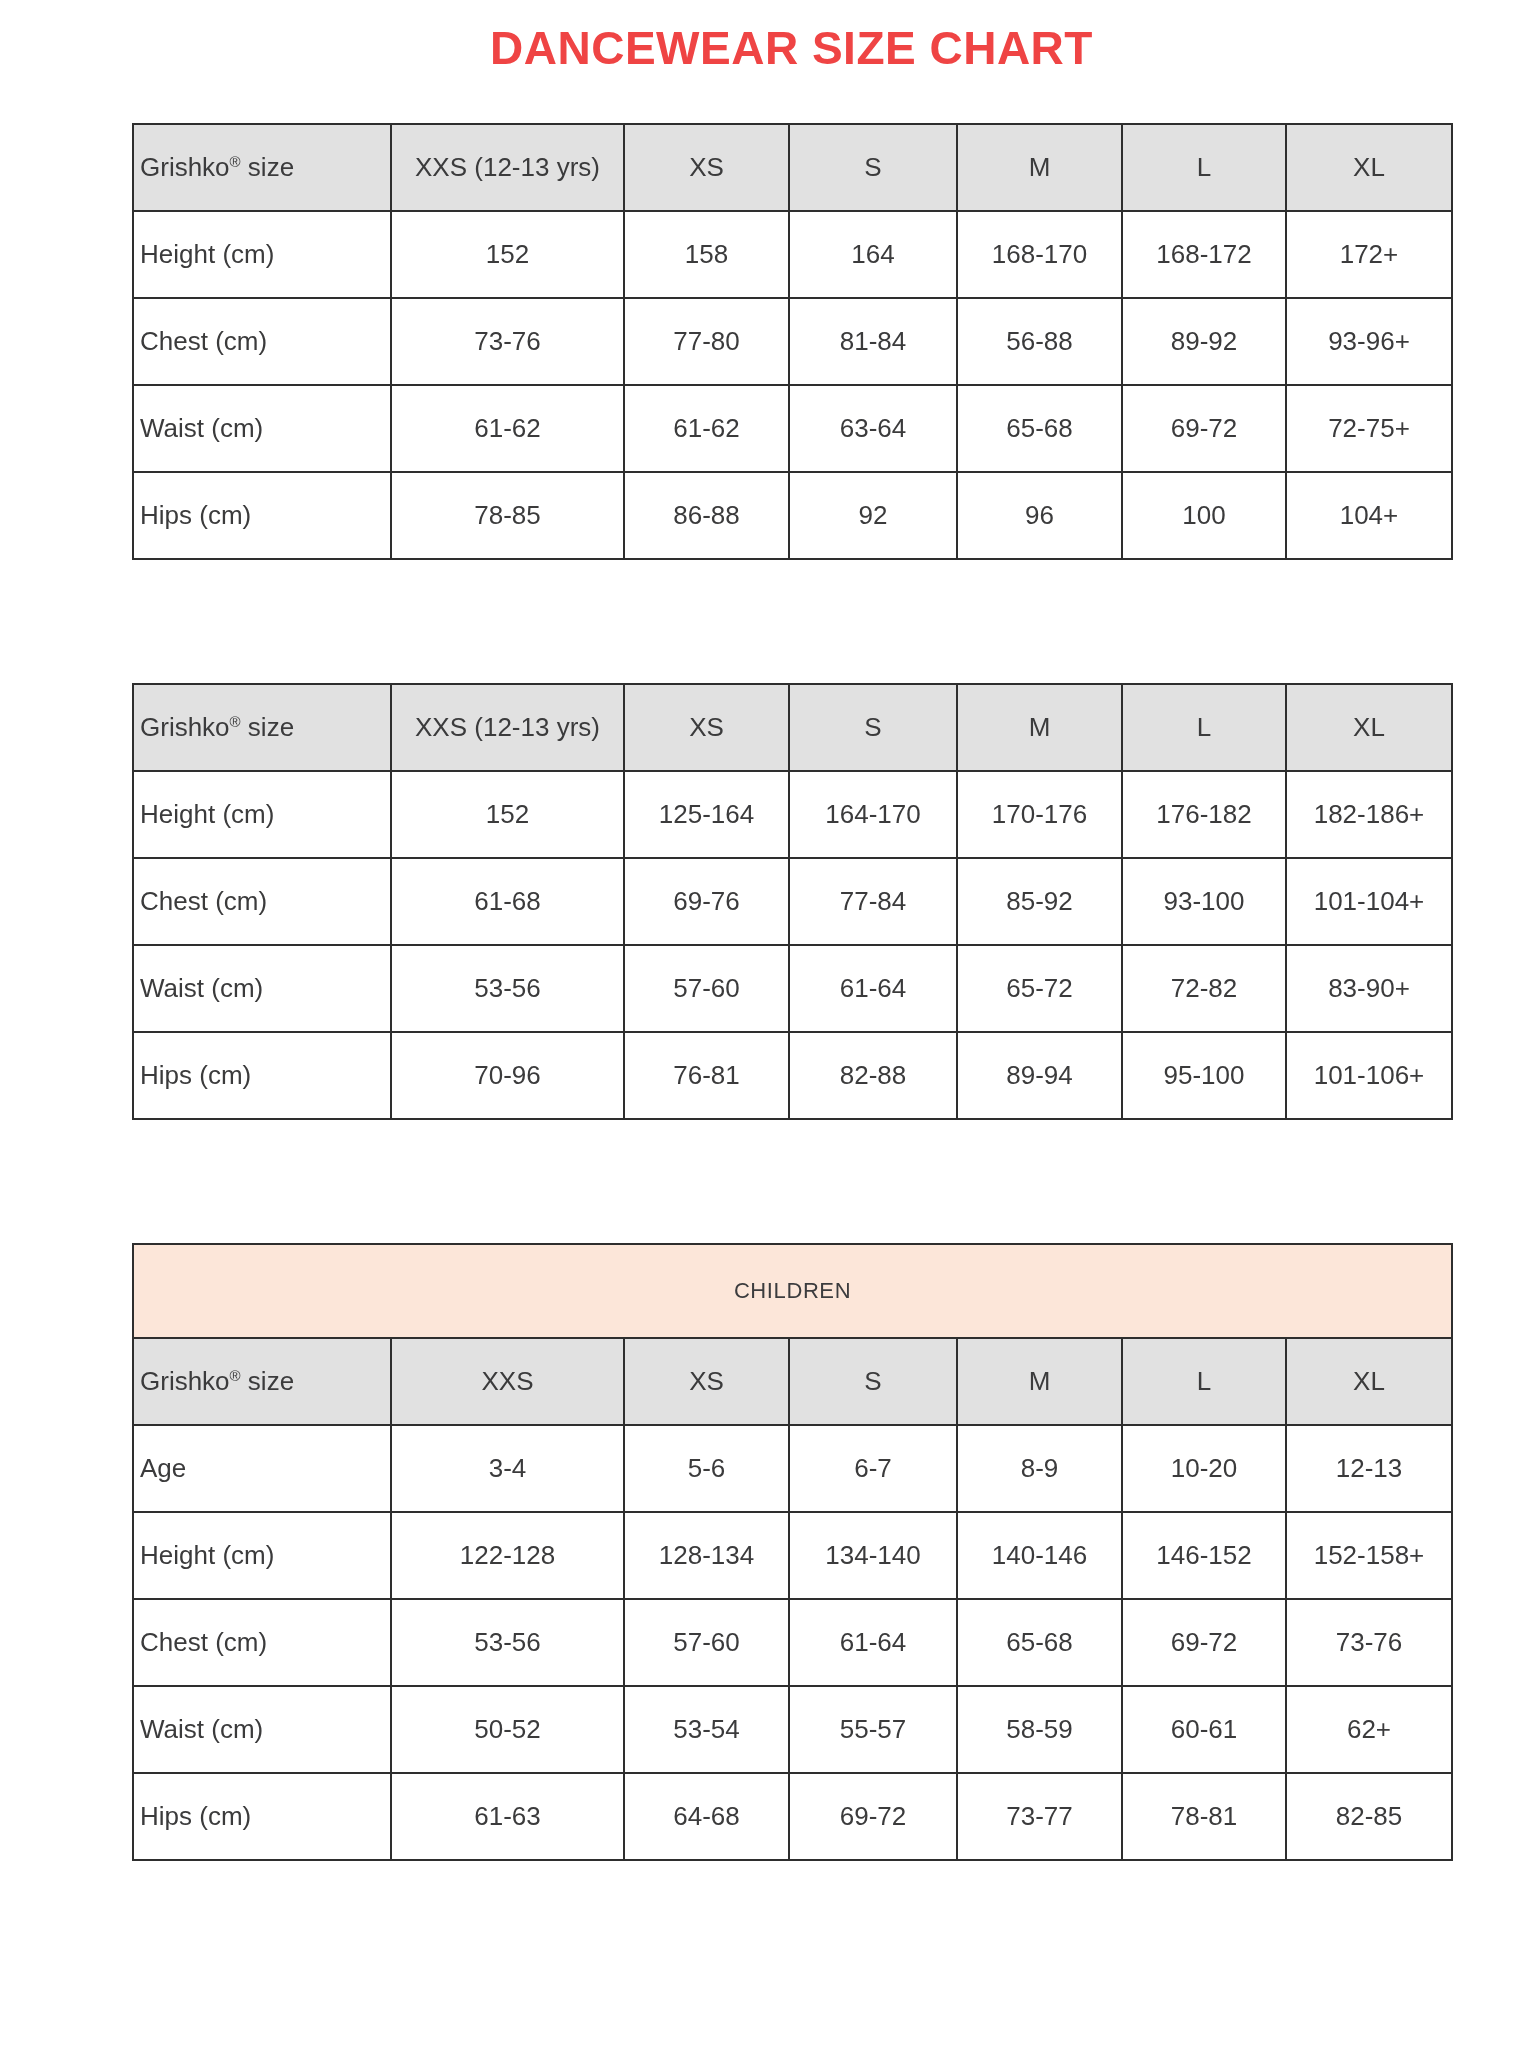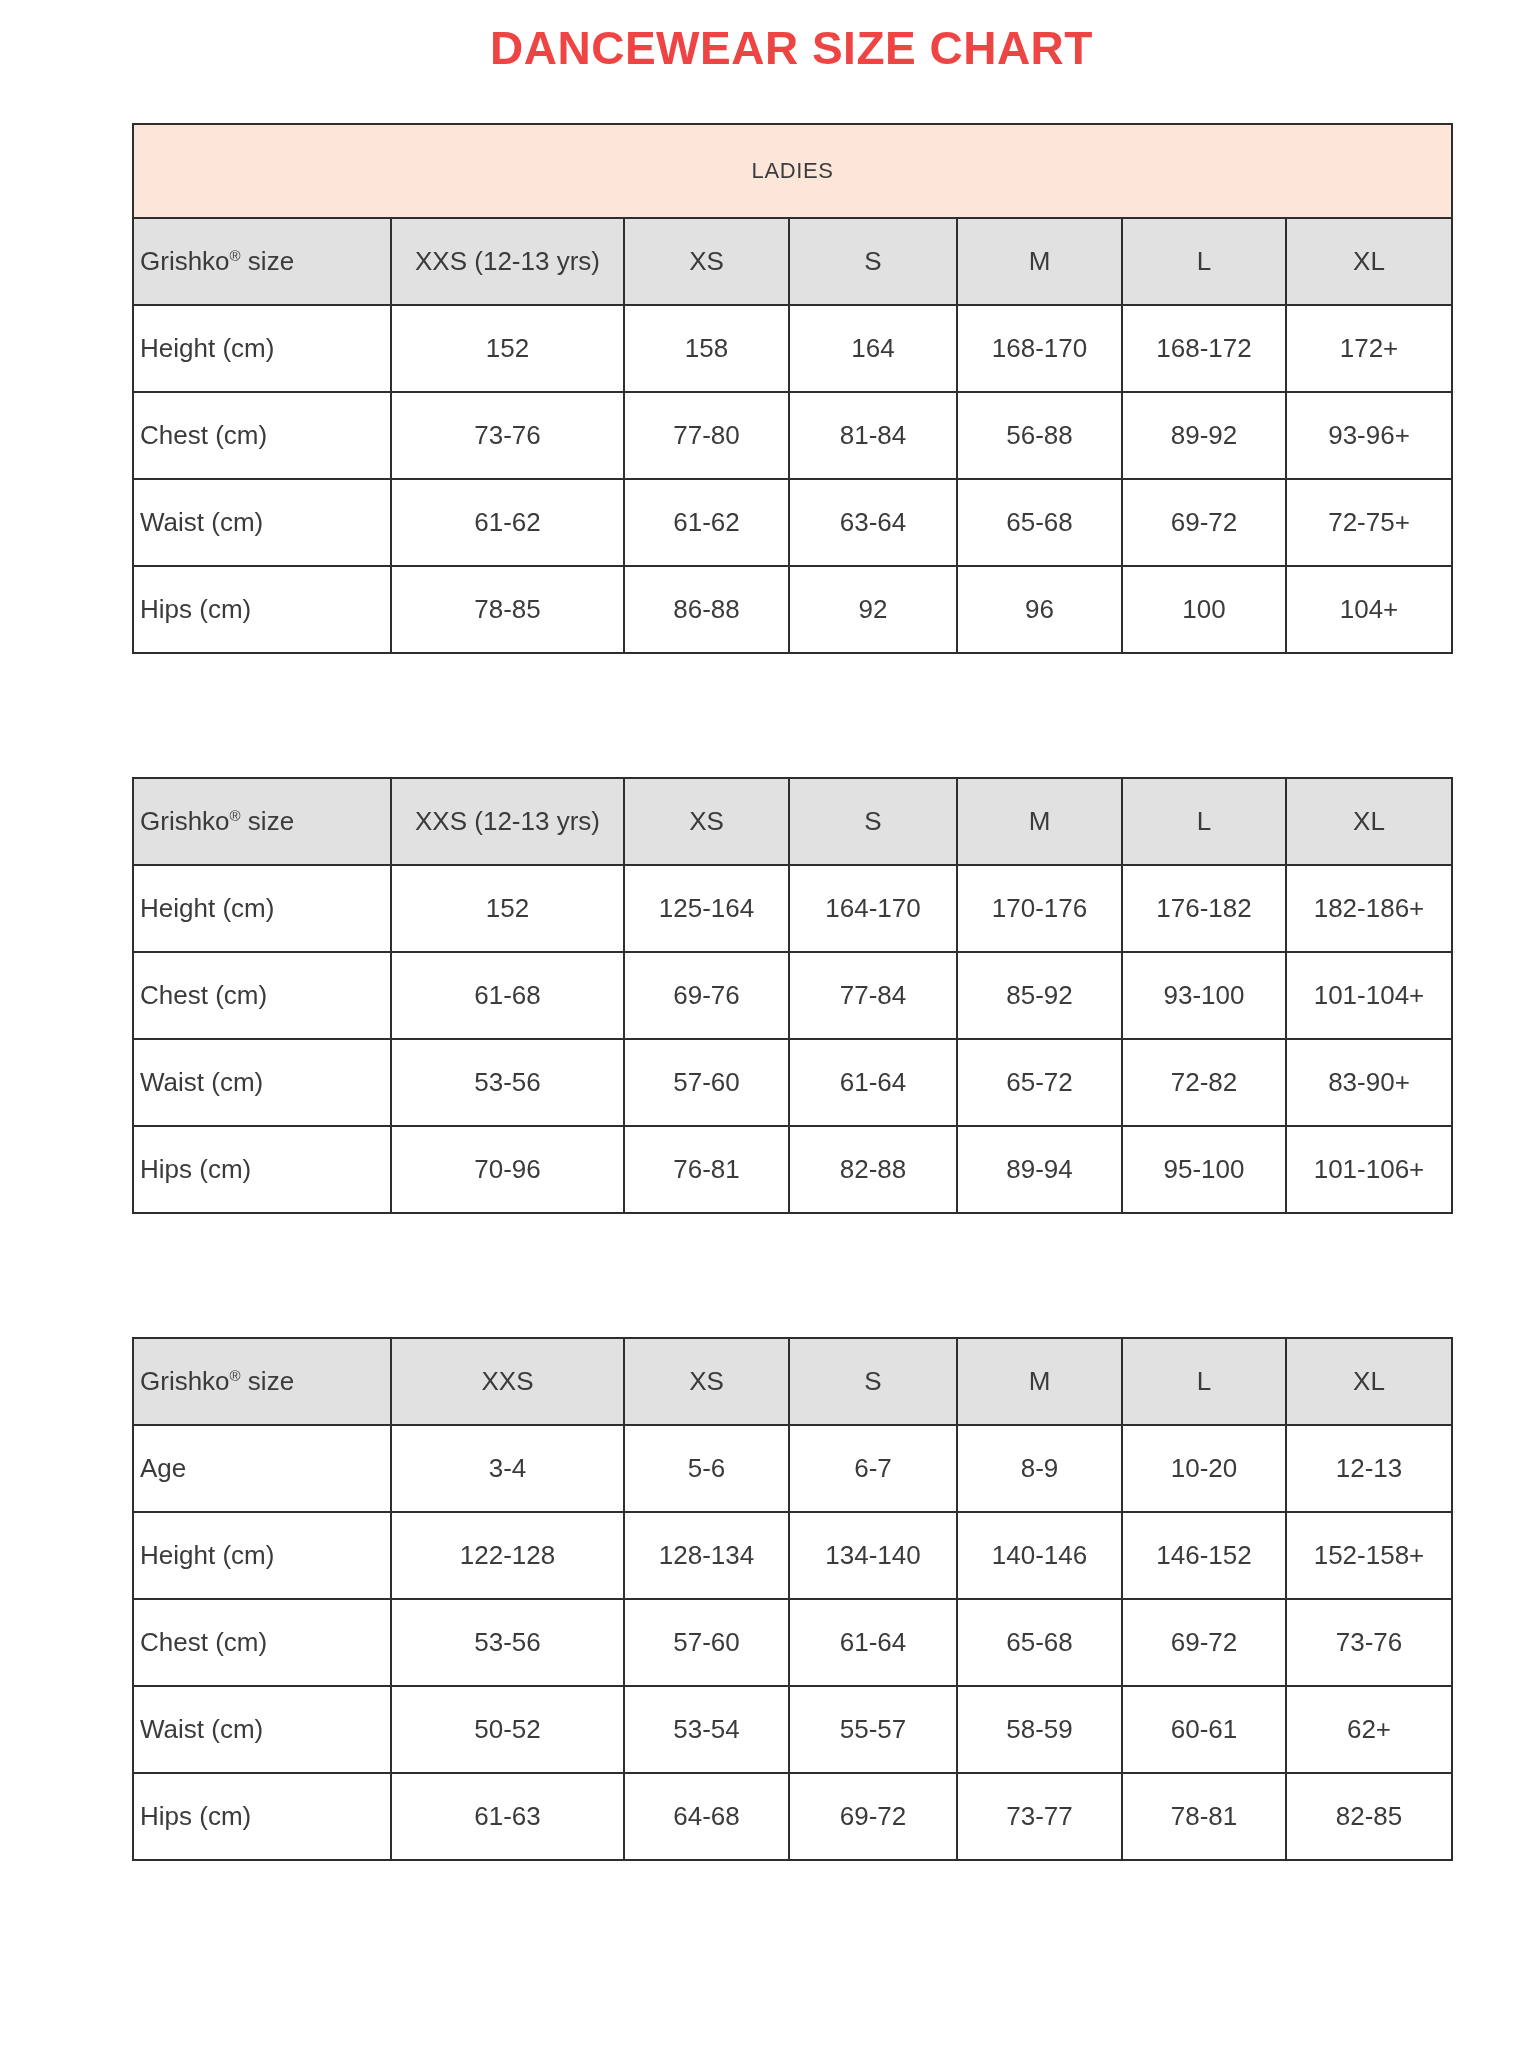--- a/index.html
+++ b/index.html
@@ -87,23 +87,20 @@
         <colgroup>
           <col class="c0">
           <col class="c1">
           <col class="c2">
           <col class="c3">
           <col class="c4">
           <col class="c5">
           <col class="c6">
         </colgroup>
         <tbody>
-          <tr>
-            <td colspan="7" class="band">LADIES</td>
-          </tr>
           <tr class="size-row">
             <td class="corner"><span>Grishko</span><sup>®</sup><span> size</span></td>
             <td>XXS (12-13 yrs)</td>
             <td>XS</td>
             <td>S</td>
             <td>M</td>
             <td>L</td>
             <td>XL</td>
           </tr>
           <tr>
@@ -206,20 +203,23 @@
         <colgroup>
           <col class="c0">
           <col class="c1">
           <col class="c2">
           <col class="c3">
           <col class="c4">
           <col class="c5">
           <col class="c6">
         </colgroup>
         <tbody>
+          <tr>
+            <td colspan="7" class="band">CHILDREN</td>
+          </tr>
           <tr class="size-row">
             <td class="corner"><span>Grishko</span><sup>®</sup><span> size</span></td>
             <td>XXS</td>
             <td>XS</td>
             <td>S</td>
             <td>M</td>
             <td>L</td>
             <td>XL</td>
           </tr>
           <tr>

